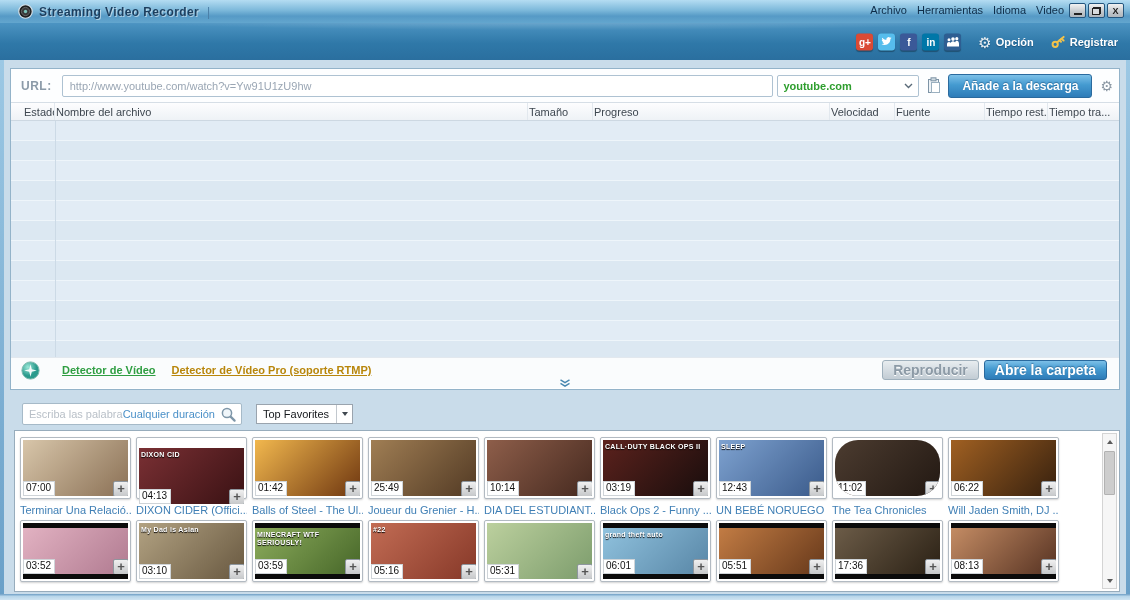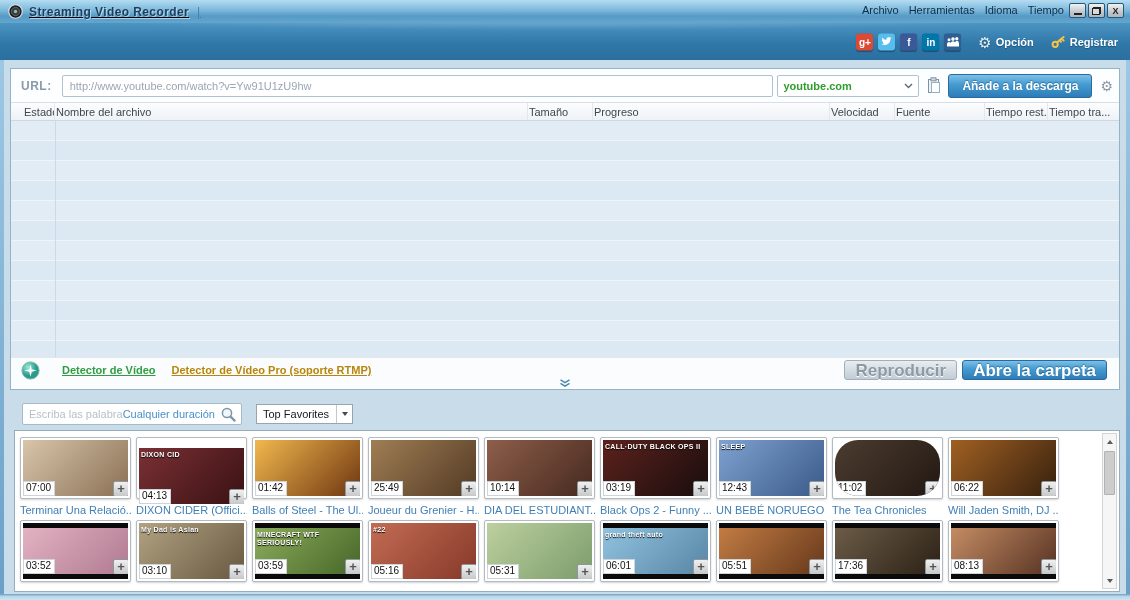--- a/index.html
+++ b/index.html
@@ -3,21 +3,21 @@
 <meta charset="utf-8">
 <style>
   * { box-sizing: border-box; margin: 0; padding: 0; }
   html,body { width:1130px; height:600px; overflow:hidden;
     font-family:"Liberation Sans","DejaVu Sans",sans-serif; }
   .window { position:relative; width:1130px; height:600px; background:#c9dcea; overflow:hidden; }
 
   
   .titlebar { position:absolute; left:0; top:0; width:100%; height:24px;
     background:linear-gradient(180deg,#b4dcf2 0%,#7cb8da 45%,#569ac6 70%,#63a6ce 100%);
-    border-bottom:1px solid #2c618c; display:flex; align-items:center; padding:0 6px;text-decoration:underline; }
+    border-bottom:1px solid #2c618c; display:flex; align-items:center; padding:0 16px; }
   .app-icon { width:15px; height:15px; margin:0 6px 0 2px; flex:0 0 auto; }
   .title-text { font-size:12px; font-weight:bold; color:#1c3e5e; text-shadow:1px 1px 0 rgba(255,255,255,.5); letter-spacing:.4px; }
   .title-sep { color:#4a7ea6; margin-left:8px; font-size:12px; }
   .menubar { position:absolute; right:66px; top:4px; height:22px; display:flex; align-items:flex-start; gap:10px; }
   .menu-item { font-size:11px; color:#0e2c48; cursor:default; }
   .winbtns { position:absolute; right:6px; top:3px; display:flex; gap:2px; }
   .winbtn { width:17px; height:15px; border:1px solid #24567e; border-radius:2px;
     background:linear-gradient(180deg,#f2f2f2,#c2c8cc 60%,#aeb6bc);
     display:flex; align-items:center; justify-content:center; font-size:9px; font-weight:bold; color:#1a1a1a; }
   .minbar { width:8px; height:2px; background:#222; margin-top:6px; }
@@ -83,21 +83,21 @@
       #dce8f2 20px, #dce8f2 39px, #eef5fa 39px, #eef5fa 40px); }
   .tbody .vline { position:absolute; left:44px; top:0; bottom:0; width:1px; background:#ccdae6; }
 
   .detector-bar { position:relative; height:31px; background:#fafcfd; border-top:1px solid #e2e8ee;
     display:flex; align-items:center; padding:0 12px 6px 10px; }
   .det-icon { width:19px; height:19px; margin-right:8px; }
   .det-link { font-size:11px; font-weight:bold; text-decoration:underline; cursor:pointer; }
   .det-link.basic { color:#2f9e42; margin-left:14px; }
   .det-link.pro { color:#b8860b; margin-left:16px; }
   .det-spacer { flex:1; }
-  .det-btn { height:20px; padding:0 10px; border-radius:3px; font-size:17px; font-weight:bold; cursor:pointer; }
+  .det-btn { height:20px; padding:0 10px; border-radius:3px; font-size:14px; font-weight:bold; cursor:pointer; }
   .det-btn.disabled { border:1px solid #9fb0bc; color:#8c9aa6; text-shadow:0 1px 0 #fff;
     background:linear-gradient(180deg,#e8edf0,#c2ccd4); margin-right:5px; cursor:default; }
   .det-btn.primary { border:1px solid #2a6a9e; color:#fff; text-shadow:0 -1px 1px rgba(0,40,80,.4);
     background:linear-gradient(180deg,#7cc0e8 0%,#449ad0 45%,#2e7cb8 100%); }
   .collapse-chevron { position:absolute; left:50%; bottom:1px; transform:translateX(-50%); cursor:pointer; display:flex; }
 
   
   .search-row { position:absolute; left:6px; top:342px; width:1110px; height:24px; display:flex; align-items:center; padding-left:12px; }
   .search-box { width:220px; height:22px; background:#fff; border:1px solid #a6bac8; border-radius:2px;
     display:flex; align-items:center; padding:0 4px 0 6px; }
@@ -146,21 +146,21 @@
       <circle cx="8" cy="8" r="7.2" fill="#1e1e1e" stroke="#d8e4ec" stroke-width="1.2"></circle>
       <circle cx="8" cy="8" r="4.4" fill="#3a3a3a" stroke="#777" stroke-width="0.8"></circle>
       <circle cx="8" cy="8" r="1.8" fill="#7ac4ba"></circle>
     </svg>
     <span class="title-text">Streaming Video Recorder</span>
     <span class="title-sep">|</span>
     <div class="menubar">
       <span class="menu-item">Archivo</span>
       <span class="menu-item">Herramientas</span>
       <span class="menu-item">Idioma</span>
-      <span class="menu-item">Tiempo</span>
+      <span class="menu-item">Video</span>
     </div>
     <div class="winbtns">
       <span class="winbtn">
           <span class="minbar"></span>
         </span>
       <span class="winbtn">
           <span class="restore-glyph"></span>
         </span>
       <span class="winbtn">
           <span>X</span>

